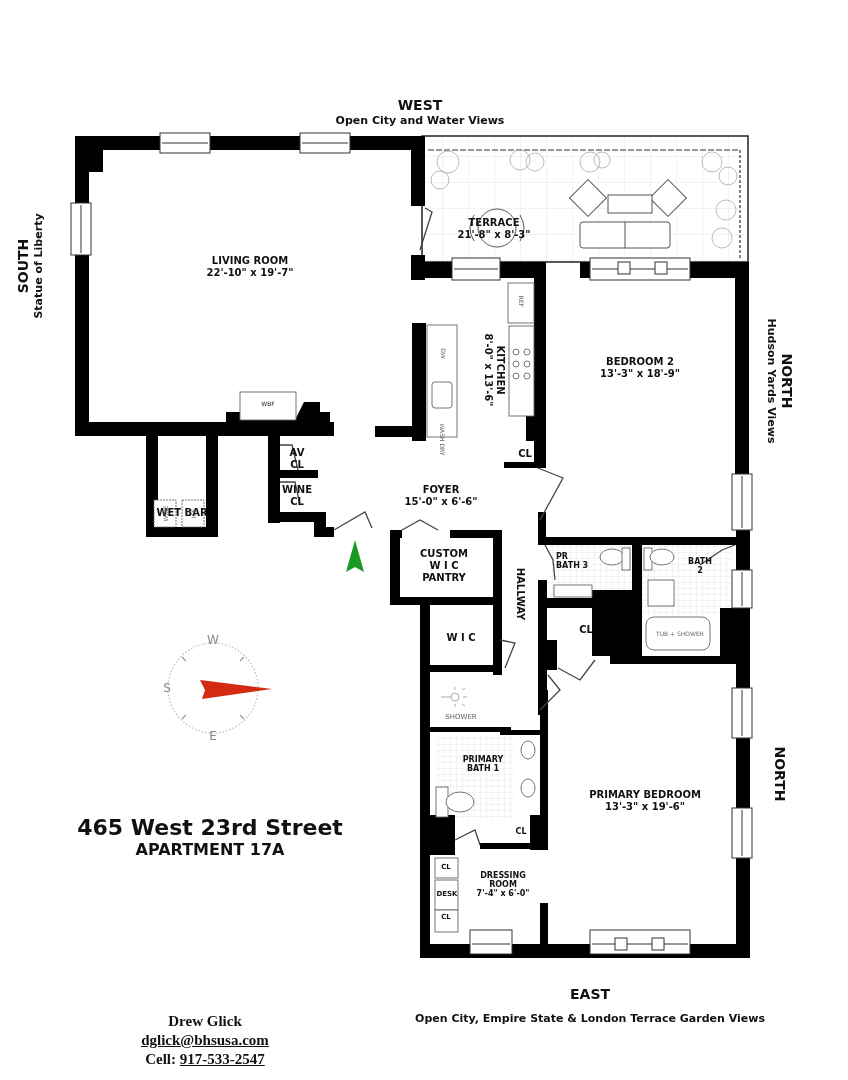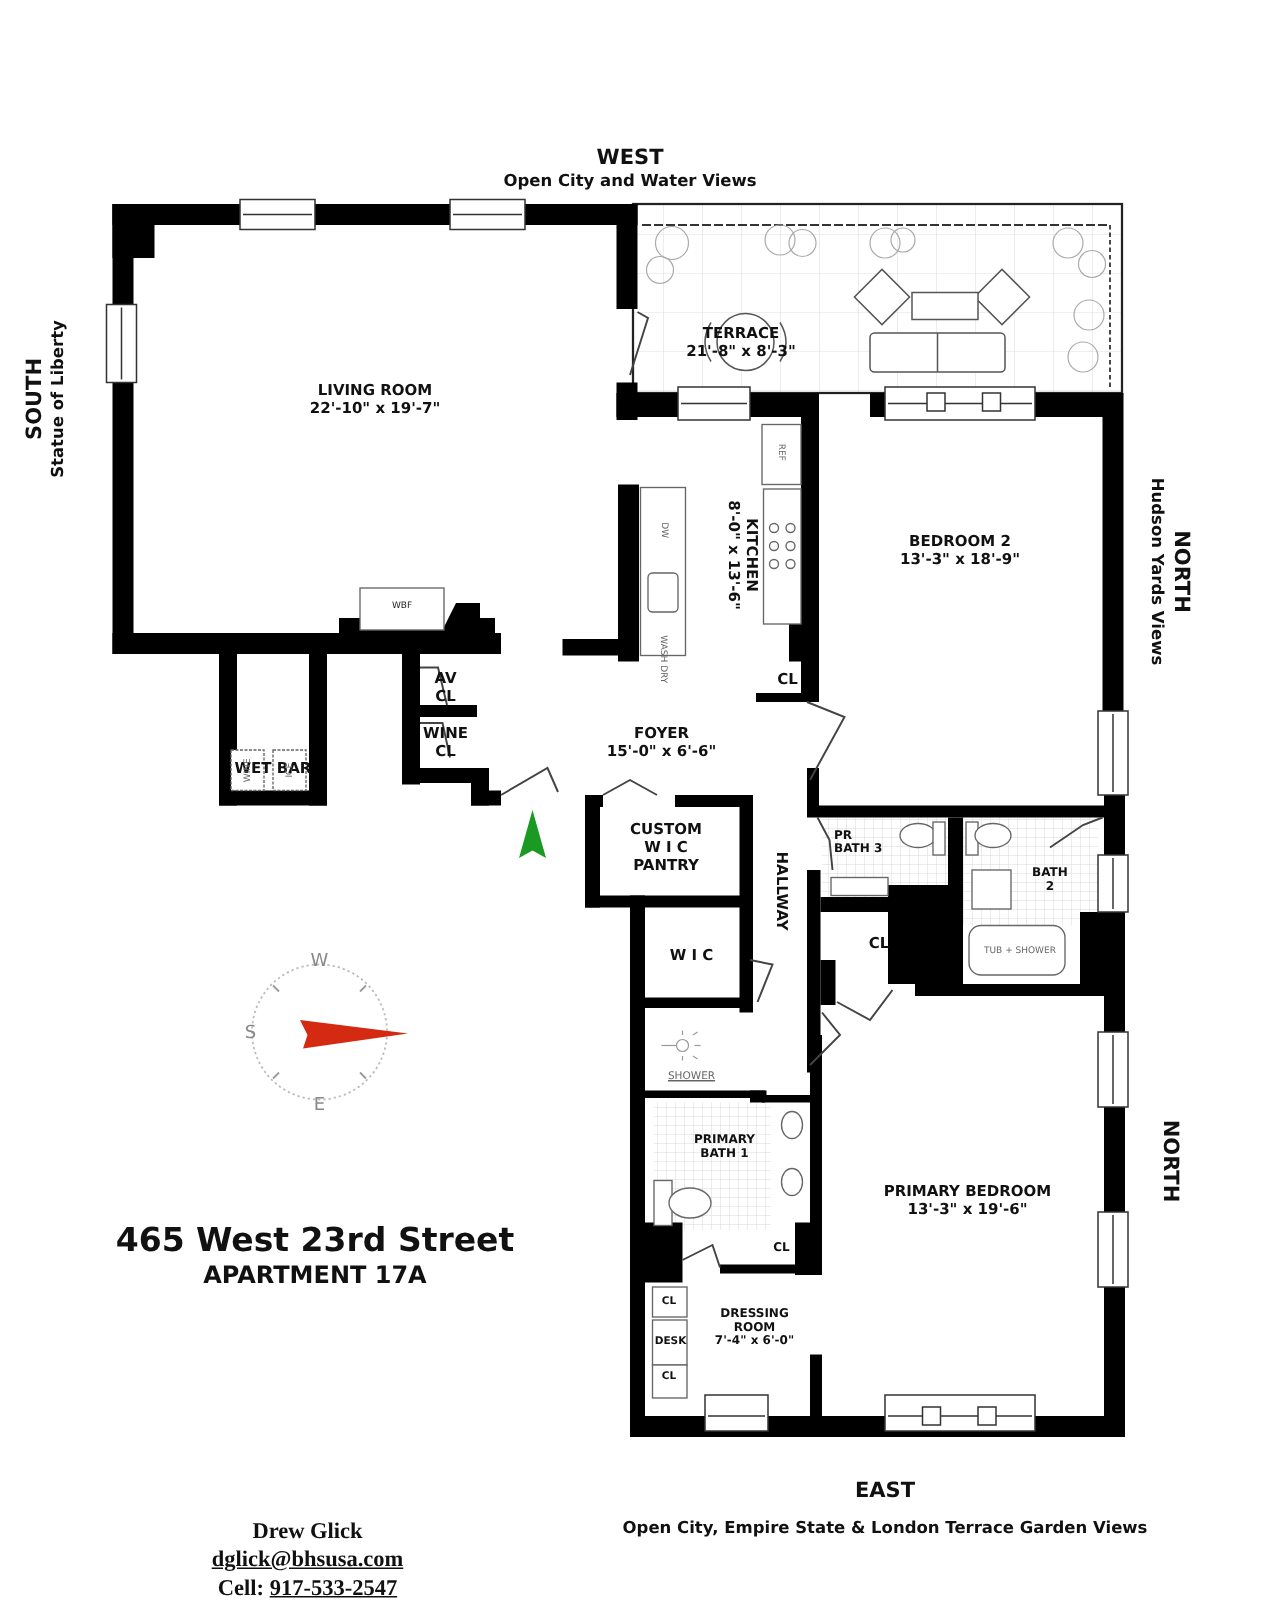--- a/index.html
+++ b/index.html
@@ -303,21 +303,21 @@
 
 <div class="lbl" style="left:430px; top:632px; width:62px;">W I C</div>
 
 <div class="lbl" style="left:512px; top:448px; width:26px;">CL</div>
 
 <div class="lbl sm" style="left:556px; top:552px; width:50px; text-align:left;">
   <div>PR</div>
   <div>BATH 3</div>
 </div>
 
-<div class="lbl sm" style="left:680px; top:577px; width:40px;">
+<div class="lbl sm" style="left:680px; top:557px; width:40px;">
   <div>BATH</div>
   <div>2</div>
 </div>
 
 <div class="lbl" style="left:566px; top:624px; width:40px;">CL</div>
 
 <div class="lbl sm" style="left:448px; top:755px; width:70px;">
   <div>PRIMARY</div>
   <div>BATH 1</div>
 </div>
@@ -337,21 +337,21 @@
 <div class="lbl sm" style="left:436px; top:863px; width:20px; font-size:7px;">CL</div>
 <div class="lbl sm" style="left:435px; top:890px; width:24px; font-size:7px;">DESK</div>
 <div class="lbl sm" style="left:436px; top:913px; width:20px; font-size:7px;">CL</div>
 
 <div class="lbl xs" style="left:250px; top:400px; width:36px; color:#222;">WBF</div>
 <div class="lbl xs vert" style="left:150px; top:510px; width:30px; transform: rotate(-90deg);">WINE</div>
 <div class="lbl xs vert" style="left:178px; top:510px; width:30px; transform: rotate(-90deg);">ICE</div>
 <div class="lbl xs vert" style="left:506px; top:298px; width:30px; transform: rotate(90deg);">REF</div>
 <div class="lbl xs vert" style="left:428px; top:350px; width:30px; transform: rotate(90deg);">DW</div>
 <div class="lbl xs vert" style="left:422px; top:436px; width:40px; transform: rotate(90deg);">WASH DRY</div>
-<div class="lbl xs" style="left:436px; top:714px; width:50px; font-size:7px;text-decoration:underline;">SHOWER</div>
+<div class="lbl xs" style="left:436px; top:714px; width:50px; font-size:7px;">SHOWER</div>
 <div class="lbl xs" style="left:652px; top:630px; width:56px;">TUB + SHOWER</div>
 
 <div class="lbl" style="left:205px; top:634px; width:16px; color:#888; font-weight:normal; font-size:12px;">W</div>
 <div class="lbl" style="left:160px; top:682px; width:14px; color:#888; font-weight:normal; font-size:12px;">S</div>
 <div class="lbl" style="left:205px; top:730px; width:16px; color:#888; font-weight:normal; font-size:12px;">E</div>
 
 <div class="addr" style="left:60px; top:792px; width:300px;">
   <div style="font-size:22px; line-height:28px; margin-top:22px;">465 West 23rd Street</div>
   <div style="font-size:16px; line-height:16px;">APARTMENT 17A</div>
 </div>

